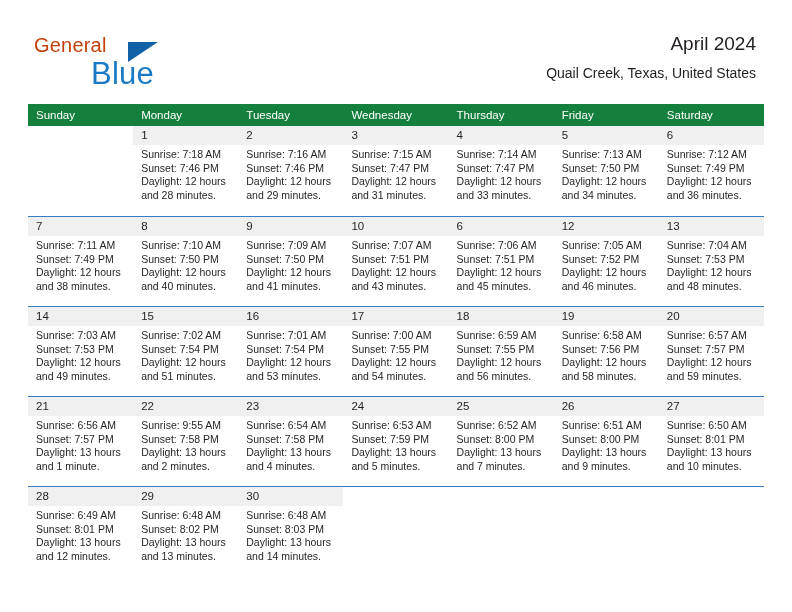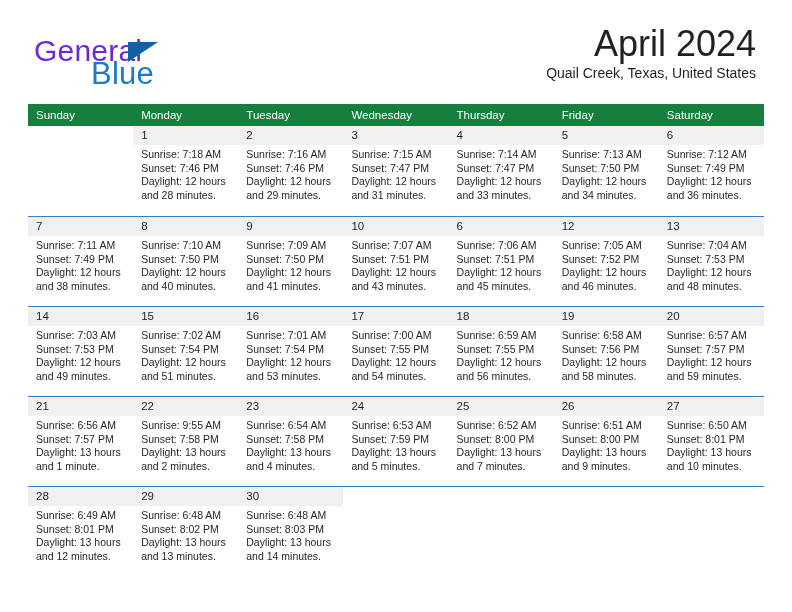--- a/index.html
+++ b/index.html
@@ -29,23 +29,23 @@
   }
   .brand {
     position: absolute;
     left: 34px; top: 34px;
     width: 180px;
     height: 56px;
   }
   .brand-general {
     position: absolute;
     left: 0; top: 0;
-    font-size: 30px;
+    font-size: 20px;
     letter-spacing: 0.2px;
-    color: #6d28d9;
+    color: #c2410c;
     font-family: "Liberation Sans", sans-serif;
   }
   .brand-blue {
     position: absolute;
     left: 57px; top: 22px;
     font-size: 31px;
     letter-spacing: 0.2px;
     color: #1b7ac4;
     font-family: "Liberation Sans", sans-serif;
   }
@@ -56,21 +56,21 @@
     border-left: 30px solid #1161a6;
     border-bottom: 20px solid transparent;
   }
 
   .title-block {
     position: absolute;
     right: 36px; top: 28px;
     text-align: right;
   }
   .cal-title {
-    font-size: 36px;
+    font-size: 19px;
     color: #231f20;
     line-height: 32px;
     white-space: nowrap;
   }
   .cal-subtitle {
     margin-top: 4px;
     font-size: 14px;
     color: #231f20;
     line-height: 18px;
     white-space: nowrap;

